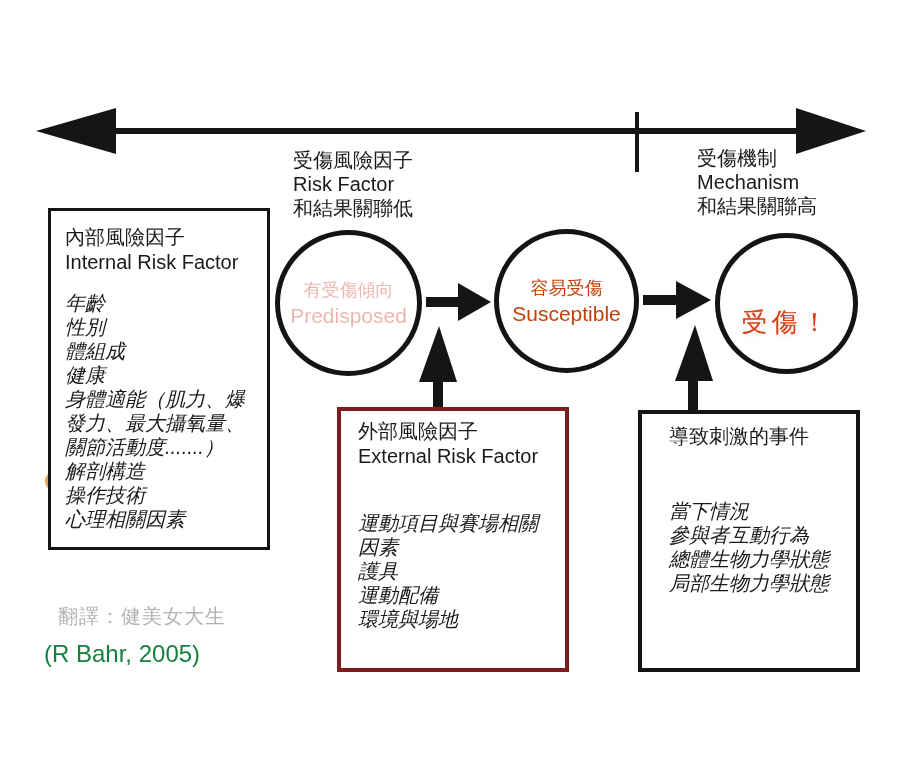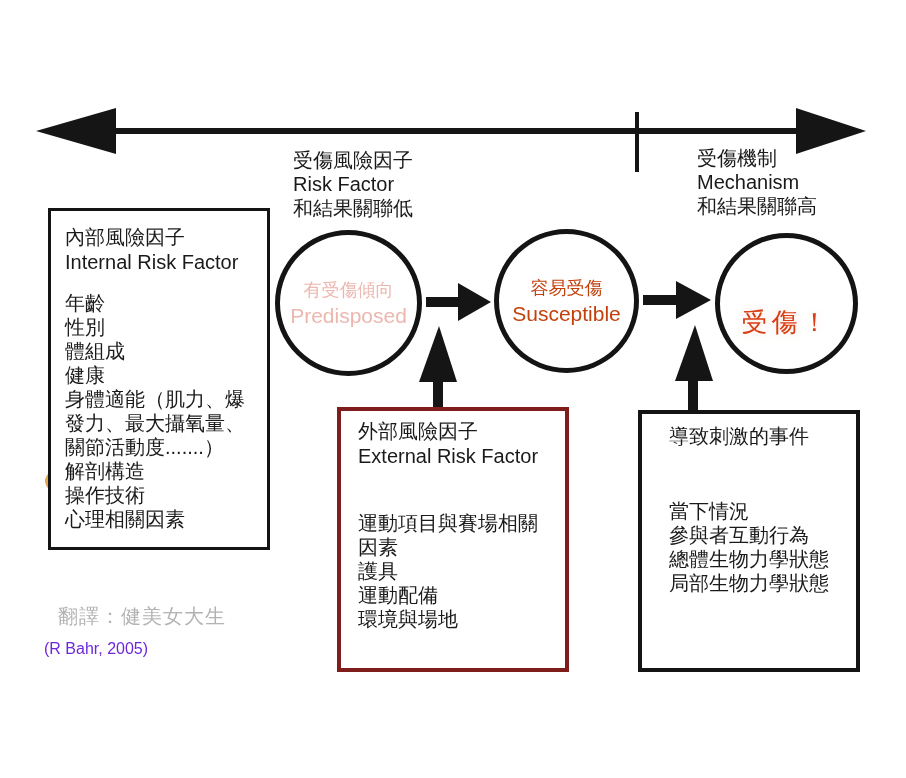--- a/index.html
+++ b/index.html
@@ -10,21 +10,21 @@
   .overlay{position:absolute;left:0;top:0;width:906px;height:778px;pointer-events:none;}
   .ink{fill:#151515;}
   .ink-line{stroke:#151515;}
   .abs{position:absolute;}
   .label{font-size:20px;line-height:24px;white-space:pre-line;}
   .box{position:absolute;background:#ffffff;box-sizing:border-box;}
   .box-internal{left:48px;top:208px;width:222px;height:342px;border:3px solid #141414;padding:14px 6px 0 14px;}
   .box-external{left:337px;top:407px;width:232px;height:265px;border:4px solid #7f1d1d;padding:8px 8px 0 17px;}
   .box-event{left:638px;top:410px;width:222px;height:262px;border:4px solid #141414;padding:10px 6px 12px 27px;}
   .box-title{font-size:20px;line-height:25px;}
-  .items{list-style:none;margin:0;padding:0;font-size:20px;line-height:24px;}
+  .items{list-style:none;margin:0;padding:0;font-size:20px;line-height:24px;font-style:italic;}
   .box-internal .items{margin-top:16px;}
   .box-external .items{margin-top:42px;}
   .box-event .items{margin-top:50px;}
   .circle{
     position:absolute;border:5px solid #141414;border-radius:50%;background:#ffffff;
     display:flex;flex-direction:column;align-items:center;justify-content:center;
     text-align:center;box-sizing:border-box;
   }
   .circle-1{left:275px;top:230px;width:147px;height:146px;color:#ecb7af;}
   .circle-2{left:494px;top:229px;width:145px;height:144px;color:#c2410c;}
@@ -32,21 +32,21 @@
   .stage-zh{font-size:18px;line-height:26px;}
   .stage-en{font-size:21px;line-height:26px;}
   .injury-word{
     font-size:26px;font-weight:normal;letter-spacing:4px;line-height:40px;
     text-shadow:0 0 10px rgba(235,190,170,0.45);
     margin-top:36px;
   }
   .top-label-left{left:293px;top:148px;}
   .top-label-right{left:697px;top:146px;}
   .translation{left:58px;top:603px;font-size:20px;color:#b3b3b3;letter-spacing:1px;}
-  .citation{left:44px;top:640px;font-size:16px;color:#6d28d9;}
+  .citation{left:44px;top:640px;font-size:24px;color:#15803d;}
 </style>
 </head>
 <body>
 
 <div class="canvas">
 
   <svg class="overlay" viewBox="0 0 906 778">
 
     <line class="ink-line" x1="102" y1="131" x2="808" y2="131" stroke-width="6"></line>
     <polygon class="ink" points="36,131 116,108 116,154"></polygon>

